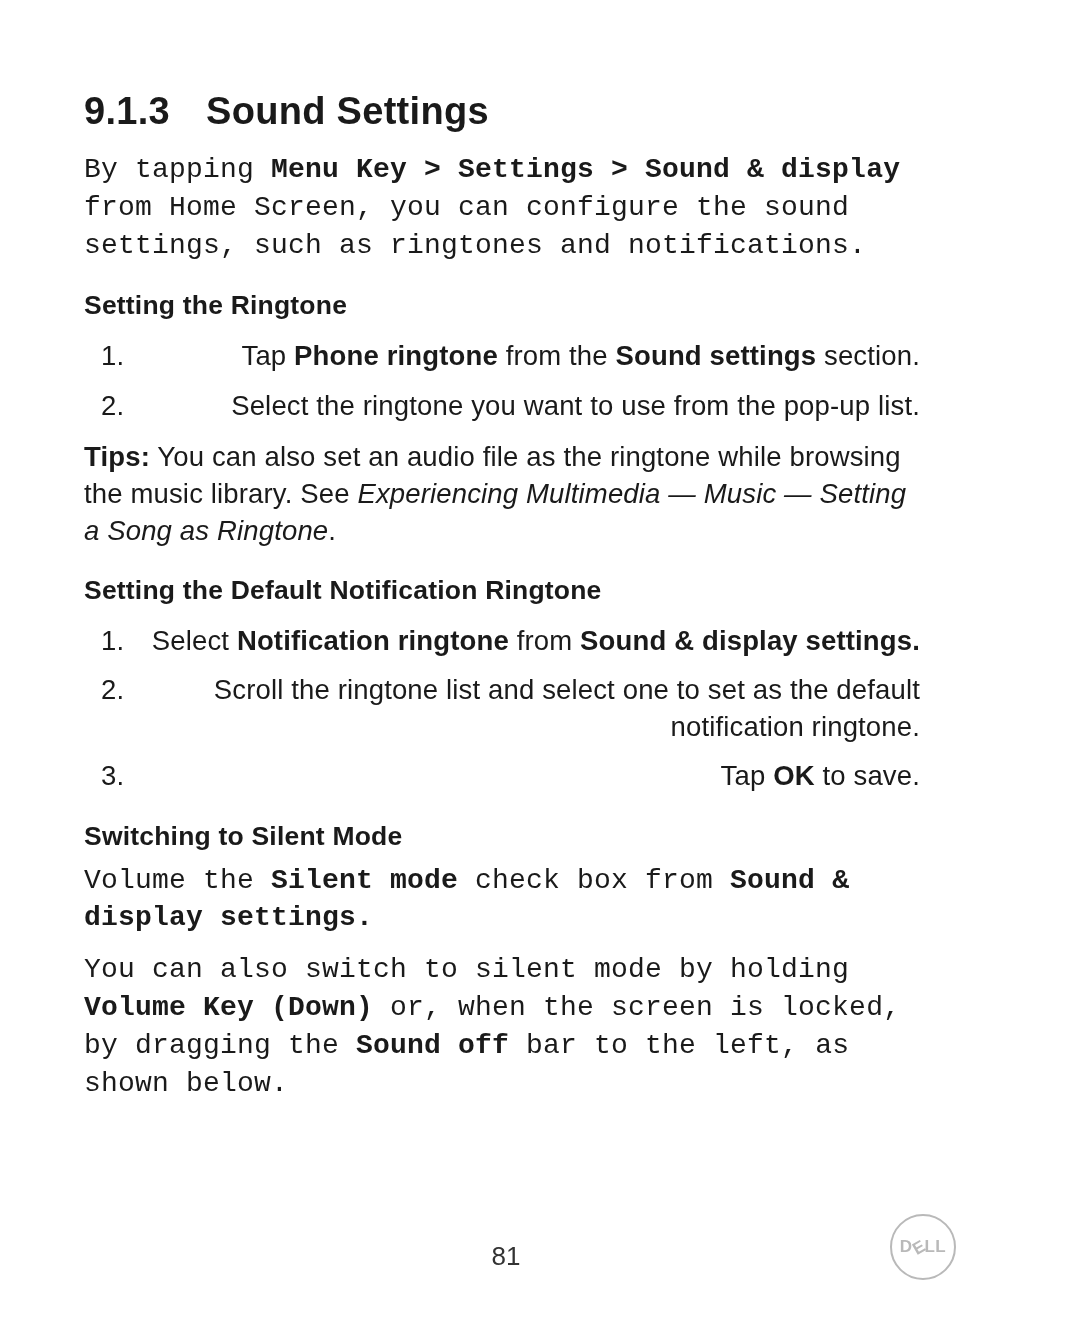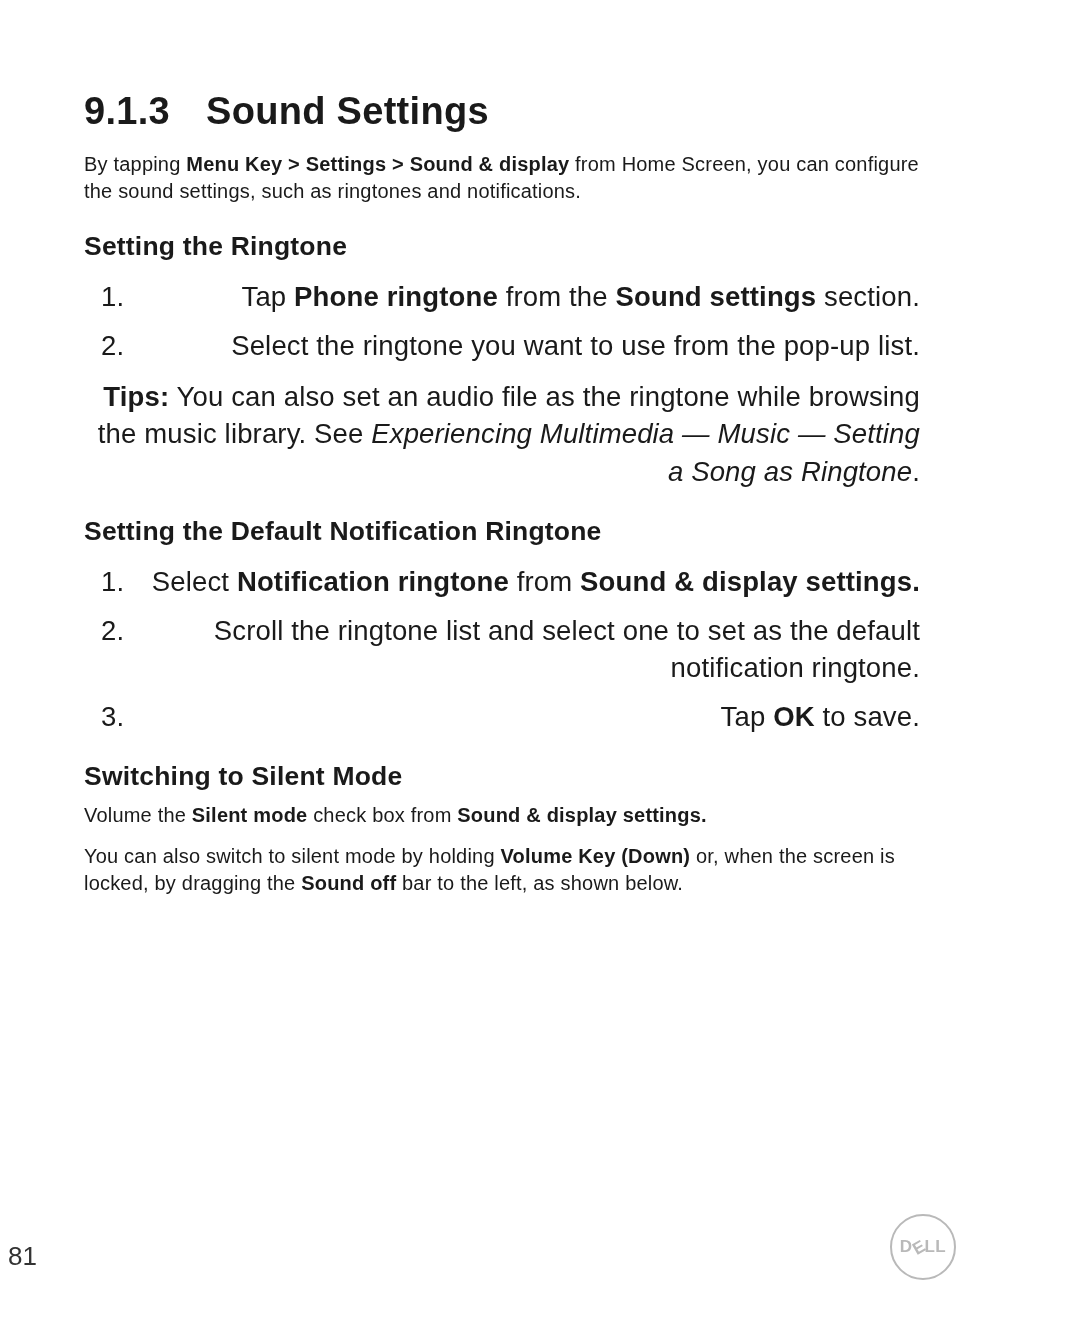--- a/index.html
+++ b/index.html
@@ -18,24 +18,25 @@
     }
     h1 {
       font-size: 38px;
       font-weight: 700;
       margin: 0 0 18px 0;
       letter-spacing: 0.3px;
       display: flex;
       gap: 36px;
     }
     .body-text {
-      font-size: 20px;
+      font-size: 28px;
       line-height: 1.35;
       margin: 0 0 14px 0;
       letter-spacing: 0.2px;
+      font-family: Liberation Mono, monospace;
     }
     .sub-heading {
       font-size: 26.5px;
       font-weight: 700;
       margin: 26px 0 10px 0;
       letter-spacing: 0.2px;
     }
     ol {
       margin: 16px 0 14px 0;
       padding-left: 48px;
@@ -48,28 +49,27 @@
       margin-bottom: 12px;
       letter-spacing: 0.15px;
     }
     .bold { font-weight: 700; }
     .ital { font-style: italic; }
     .tips-block {
       font-size: 27.5px;
       line-height: 1.35;
       margin: 2px 0 14px 0;
       letter-spacing: 0.15px;
-      text-align: right;
     }
     .footer {
       position: absolute;
       bottom: 48px;
       left: 8px;
       right: 0;
-      text-align: left;
+      text-align: center;
       font-size: 26px;
       color: #333;
       margin-top: 47px;
     }
     .logo-wrap {
       position: absolute;
       right: 48px;
       bottom: 40px;
     }
     .dell-logo {

